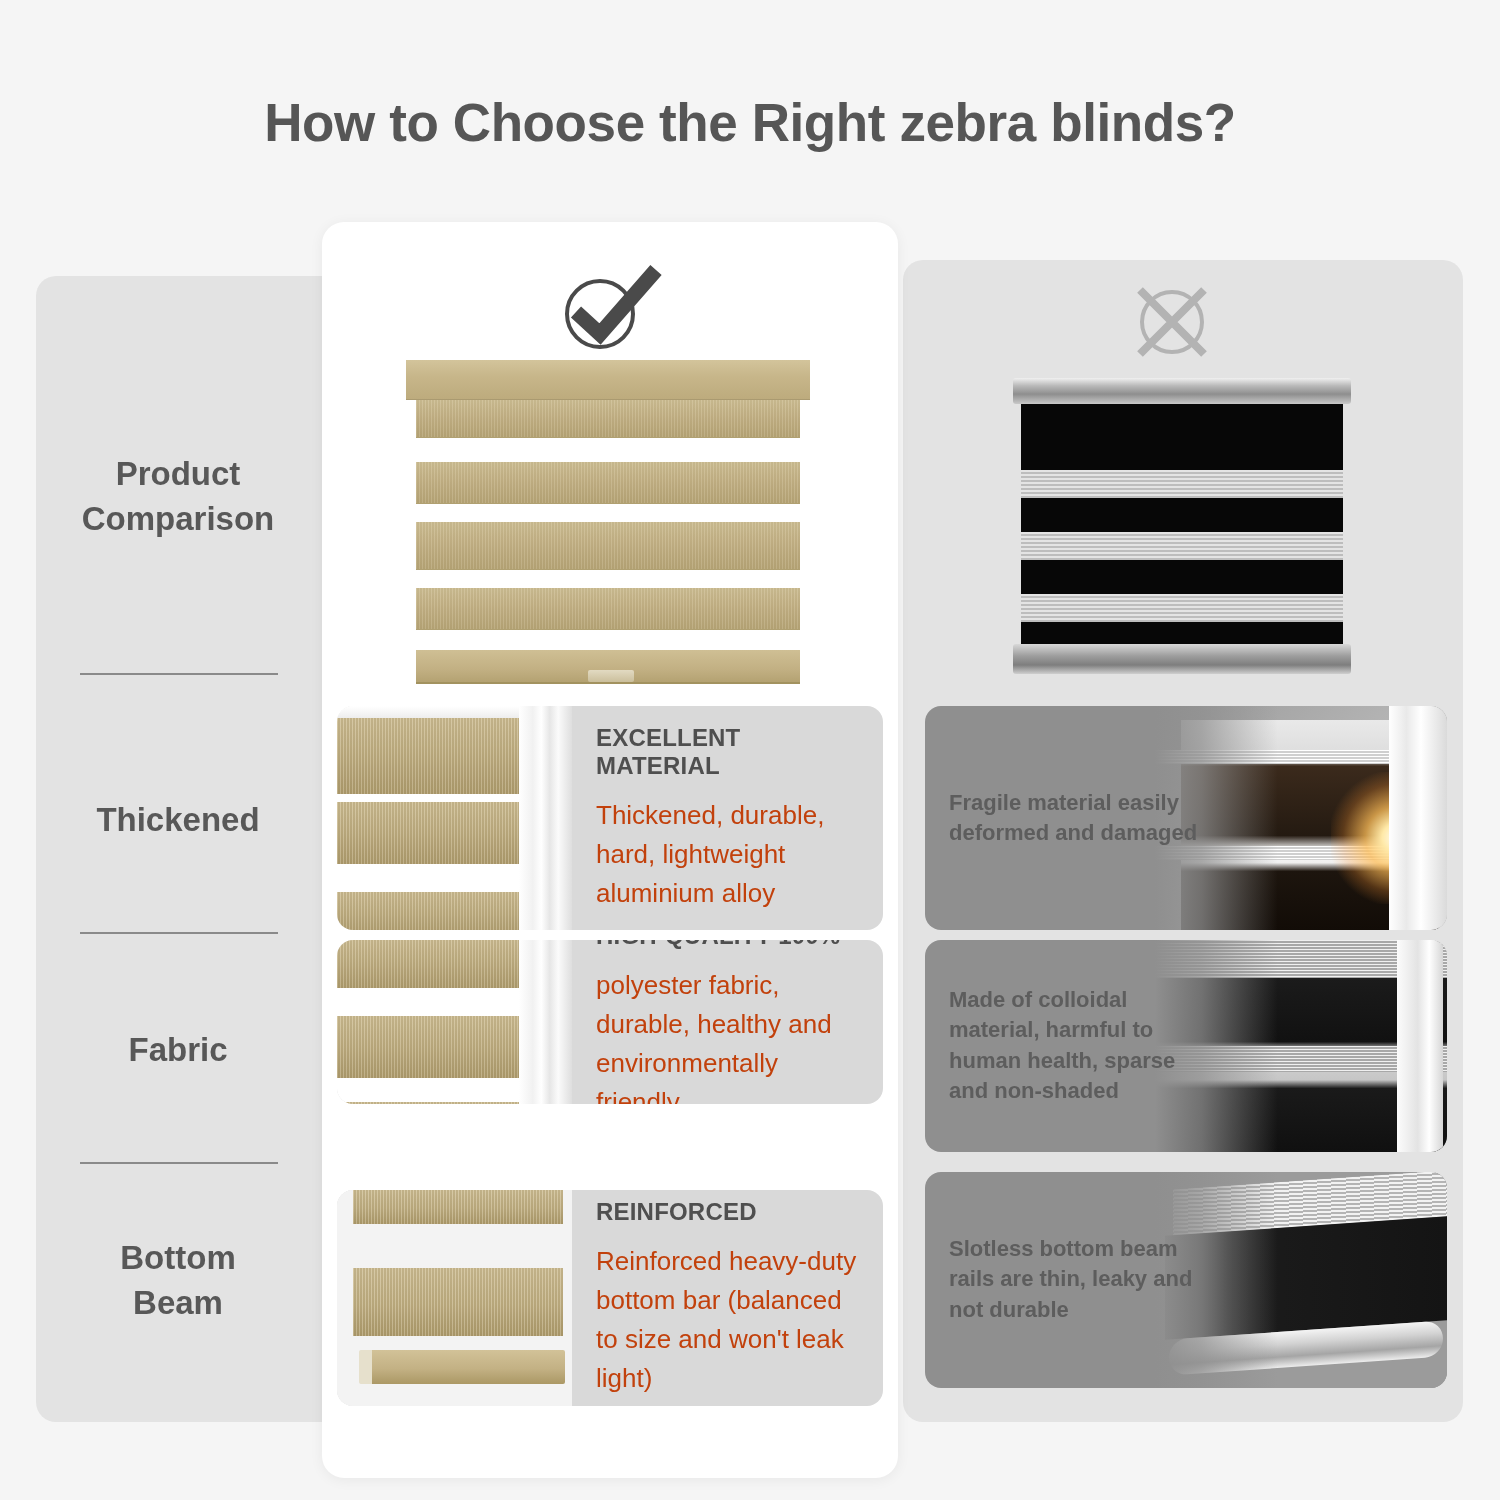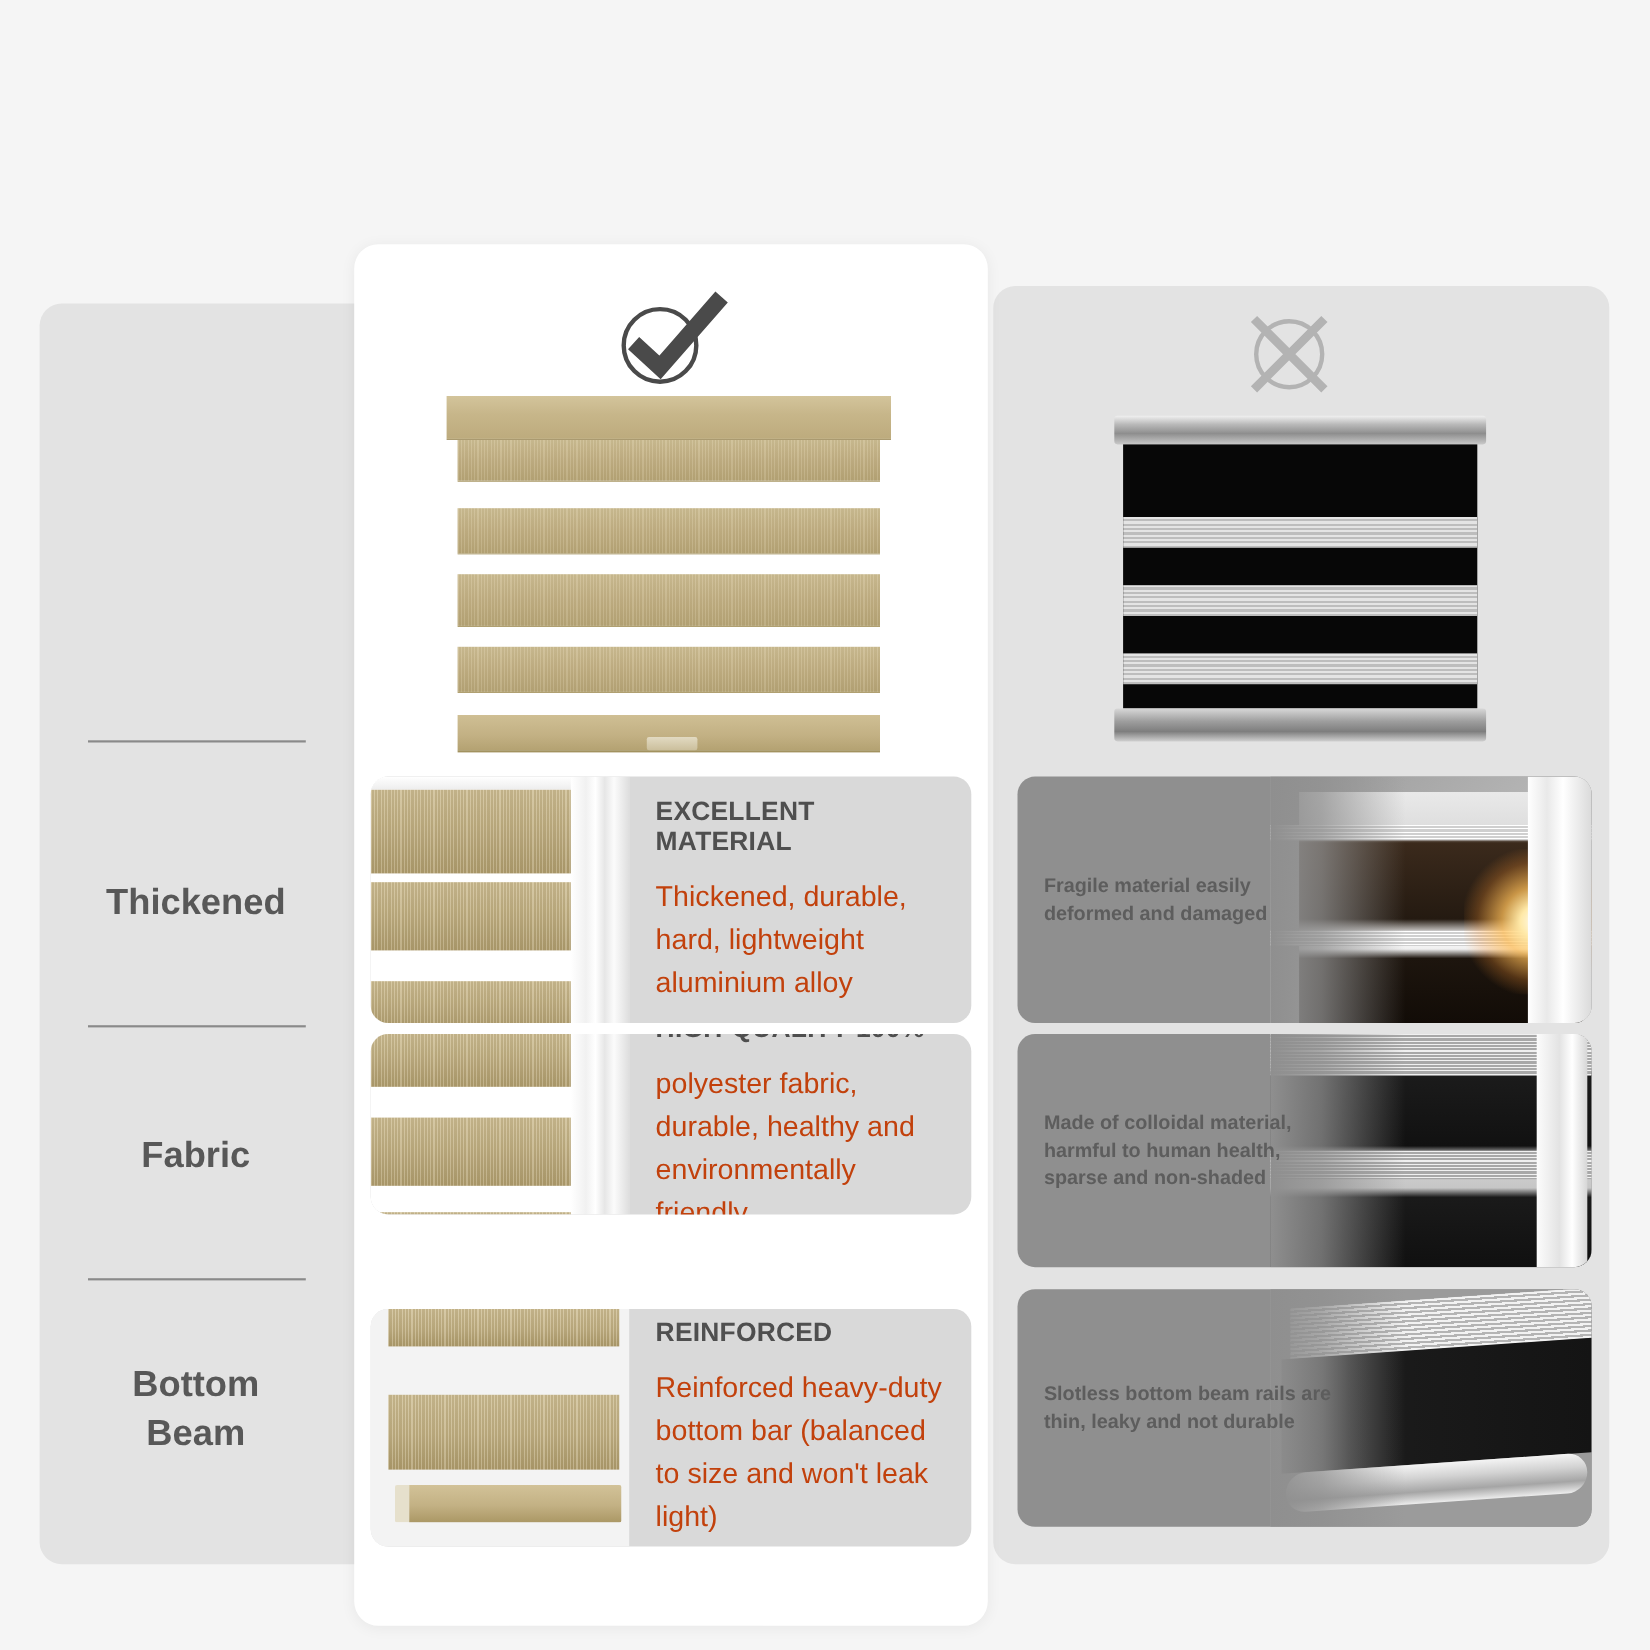--- a/index.html
+++ b/index.html
@@ -264,21 +264,21 @@
   #con-material { top: 706px; height: 224px; }
   #con-fabric   { top: 940px; height: 212px; }
   #con-beam     { top: 1172px; height: 216px; }
 
   .con-text {
     position: absolute;
     left: 24px;
     top: 50%;
     transform: translateY(-50%);
     width: 268px;
-    font-size: 18px;
+    font-size: 22px;
     font-weight: bold;
     color: #5d5d5d;
     line-height: 1.38;
     z-index: 3;
   }
   .con-photo {
     position: absolute;
     right: 0; top: 0;
     width: 292px; height: 100%;
     overflow: hidden;
@@ -344,25 +344,30 @@
     background: linear-gradient(180deg,#f4f4f4 0%,#d2d2d2 35%,#a5a5a5 70%,#ededed 100%);
     border-radius: 18px;
     transform: skewY(-4deg);
   }
 </style>
 </head>
 <body>
 
 <div id="stage">
 
+  <div id="page-title">How to Choose the Right zebra blinds?</div>
 
   <div class="panel-left"></div>
   <div class="panel-right"></div>
   <div class="panel-center"></div>
 
+  <div class="row-label rl-1">
+    <div>Product</div>
+    <div>Comparison</div>
+  </div>
   <div class="row-divider rd-1"></div>
 
   <div class="row-label rl-2">Thickened</div>
   <div class="row-divider rd-2"></div>
 
   <div class="row-label rl-3">Fabric</div>
   <div class="row-divider rd-3"></div>
 
   <div class="row-label rl-4">
     <div>Bottom</div>

